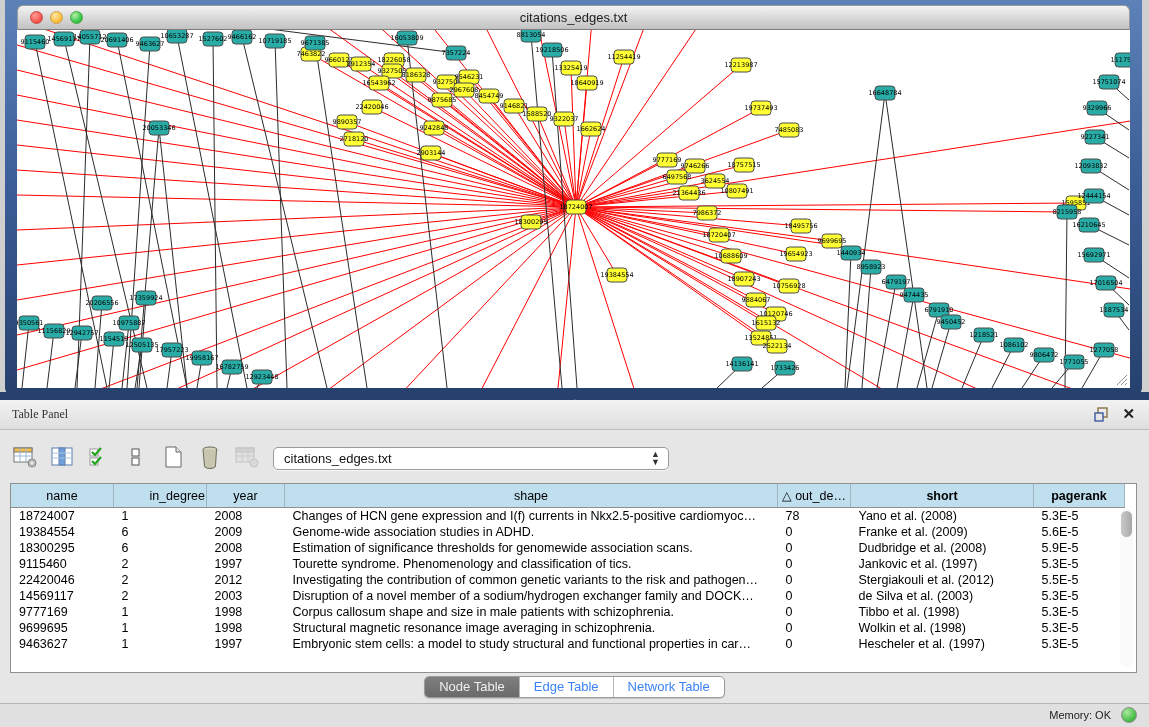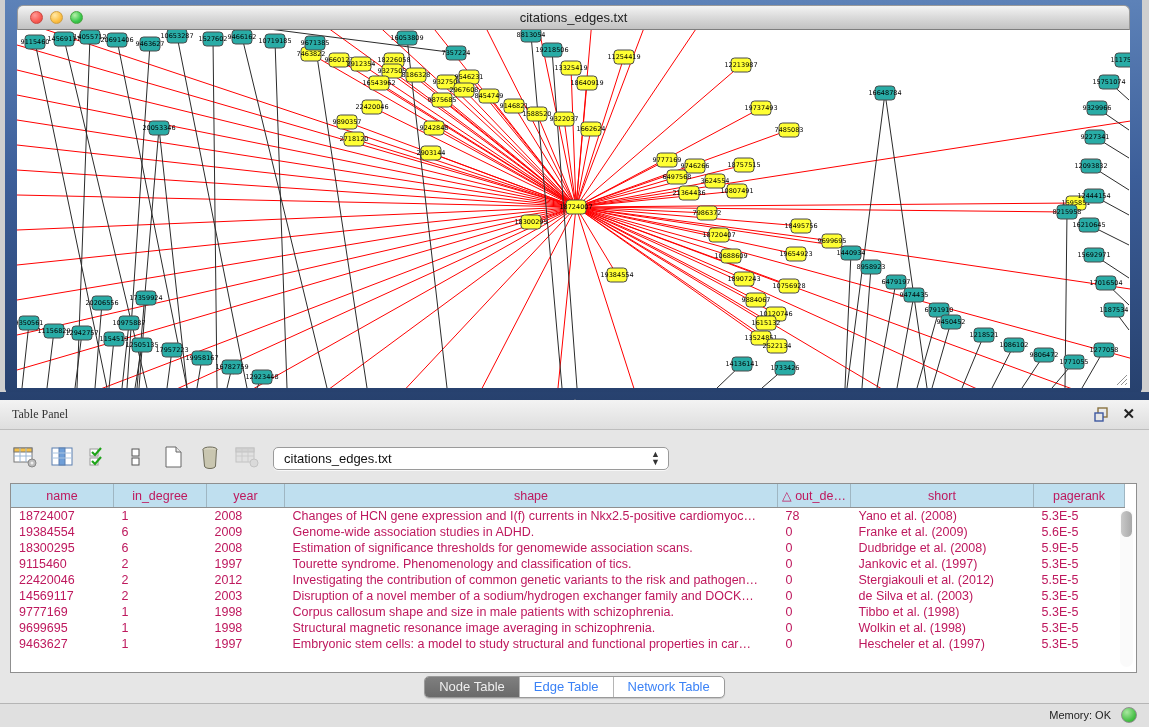--- a/index.html
+++ b/index.html
@@ -37,21 +37,21 @@
   .toolbar{position:absolute;left:12px;top:40px;height:34px;display:flex;align-items:center;gap:11px;}
   .tool-btn{width:26px;height:26px;display:flex;align-items:center;justify-content:center;}
   .fx-label{font-size:14px;font-style:italic;font-family:"Liberation Serif",serif;font-weight:bold;color:#222;}
   .combo{position:absolute;left:273px;top:47px;width:396px;height:23px;background:#fff;
      border:1px solid #9a9a9a;border-radius:5px;box-sizing:border-box;font-size:13px;color:#111;
      line-height:21px;padding-left:10px;box-shadow:0 1px 0 rgba(255,255,255,.7);}
   .combo .stepper{position:absolute;right:8px;top:2px;font-size:9px;color:#333;line-height:8px;text-align:center;}
   
   .grid{position:absolute;left:10px;top:83px;width:1127px;height:190px;background:#fff;
         border:1px solid #8f8f8f;box-sizing:border-box;}
-  .grid table{border-collapse:collapse;table-layout:fixed;width:1093px;font-size:12.5px;color:#be185d;}
+  .grid table{border-collapse:collapse;table-layout:fixed;width:1093px;font-size:12.5px;color:#000000;}
   .grid th{background:#bfdfef;border-right:1px solid #9fb6c2;border-bottom:1px solid #8f8f8f;
            font-weight:normal;font-size:12.5px;height:21px;overflow:hidden;white-space:nowrap;}
   .grid td{height:16px;padding:0 0 0 8px;overflow:hidden;white-space:nowrap;border:none;}
   .vscroll{position:absolute;right:3px;top:25px;width:13px;height:158px;background:#fafafa;border-radius:7px;}
   .vscroll .thumb{position:absolute;left:1px;top:2px;width:11px;height:26px;background:linear-gradient(90deg,#c9c9c9,#a8a8a8);border-radius:6px;}
   
   .tabs{position:absolute;left:0;top:276px;width:100%;display:flex;justify-content:center;}
   .seg{display:flex;border:1px solid #9a9a9a;border-radius:5px;overflow:hidden;height:20px;
        background:#fff;box-shadow:0 1px 1px rgba(0,0,0,.15);text-align:center;}
   .seg .tab{padding:0 14px;font-size:13px;line-height:20px;color:#3b82f6;border-right:1px solid #b5b5b5;}
@@ -727,26 +727,26 @@
   <div class="combo">
     <span>citations_edges.txt</span>
     <span class="stepper">▲<br>▼</span>
   </div>
 
   <div class="grid">
     <table>
       <thead>
           <tr id="thead-row">
             <th style="width: 100px;">name</th>
-            <th style="width: 90px;">in_degree</th>
+            <th style="width: 90px; text-align: right;">in_degree</th>
             <th style="width: 75px; margin-left: 16px;">year</th>
             <th style="width: 490px;">shape</th>
             <th style="width: 70px;">△ out_de…</th>
-            <th style="width: 180px;">short</th>
-            <th style="width: 88px;">pagerank</th>
+            <th style="width: 180px; font-weight: bold;">short</th>
+            <th style="width: 88px; font-weight: bold;">pagerank</th>
           </tr>
         </thead>
       <tbody id="tbody">
           <tr>
             <td>18724007</td>
             <td>1</td>
             <td>2008</td>
             <td>Changes of HCN gene expression and I(f) currents in Nkx2.5-positive cardiomyoc…</td>
             <td>78</td>
             <td>Yano et al. (2008)</td>

